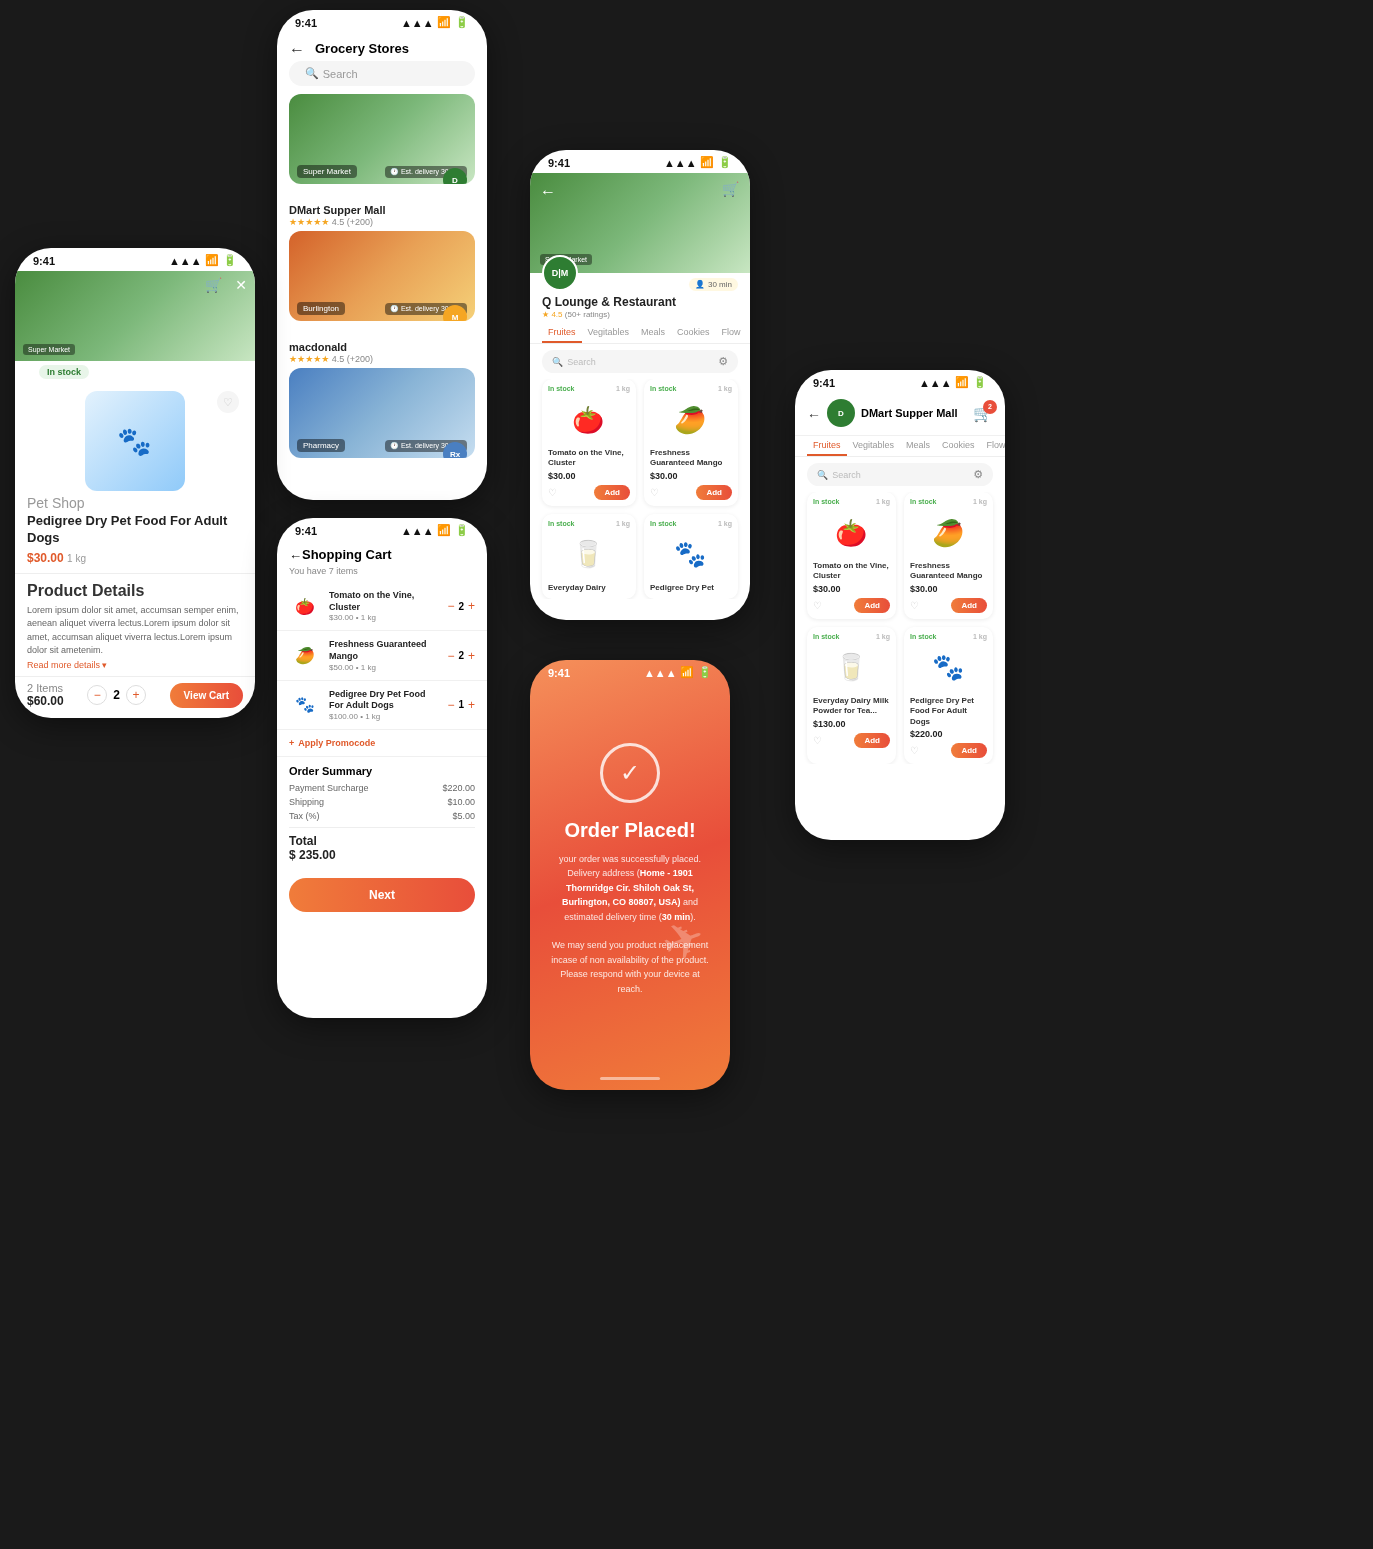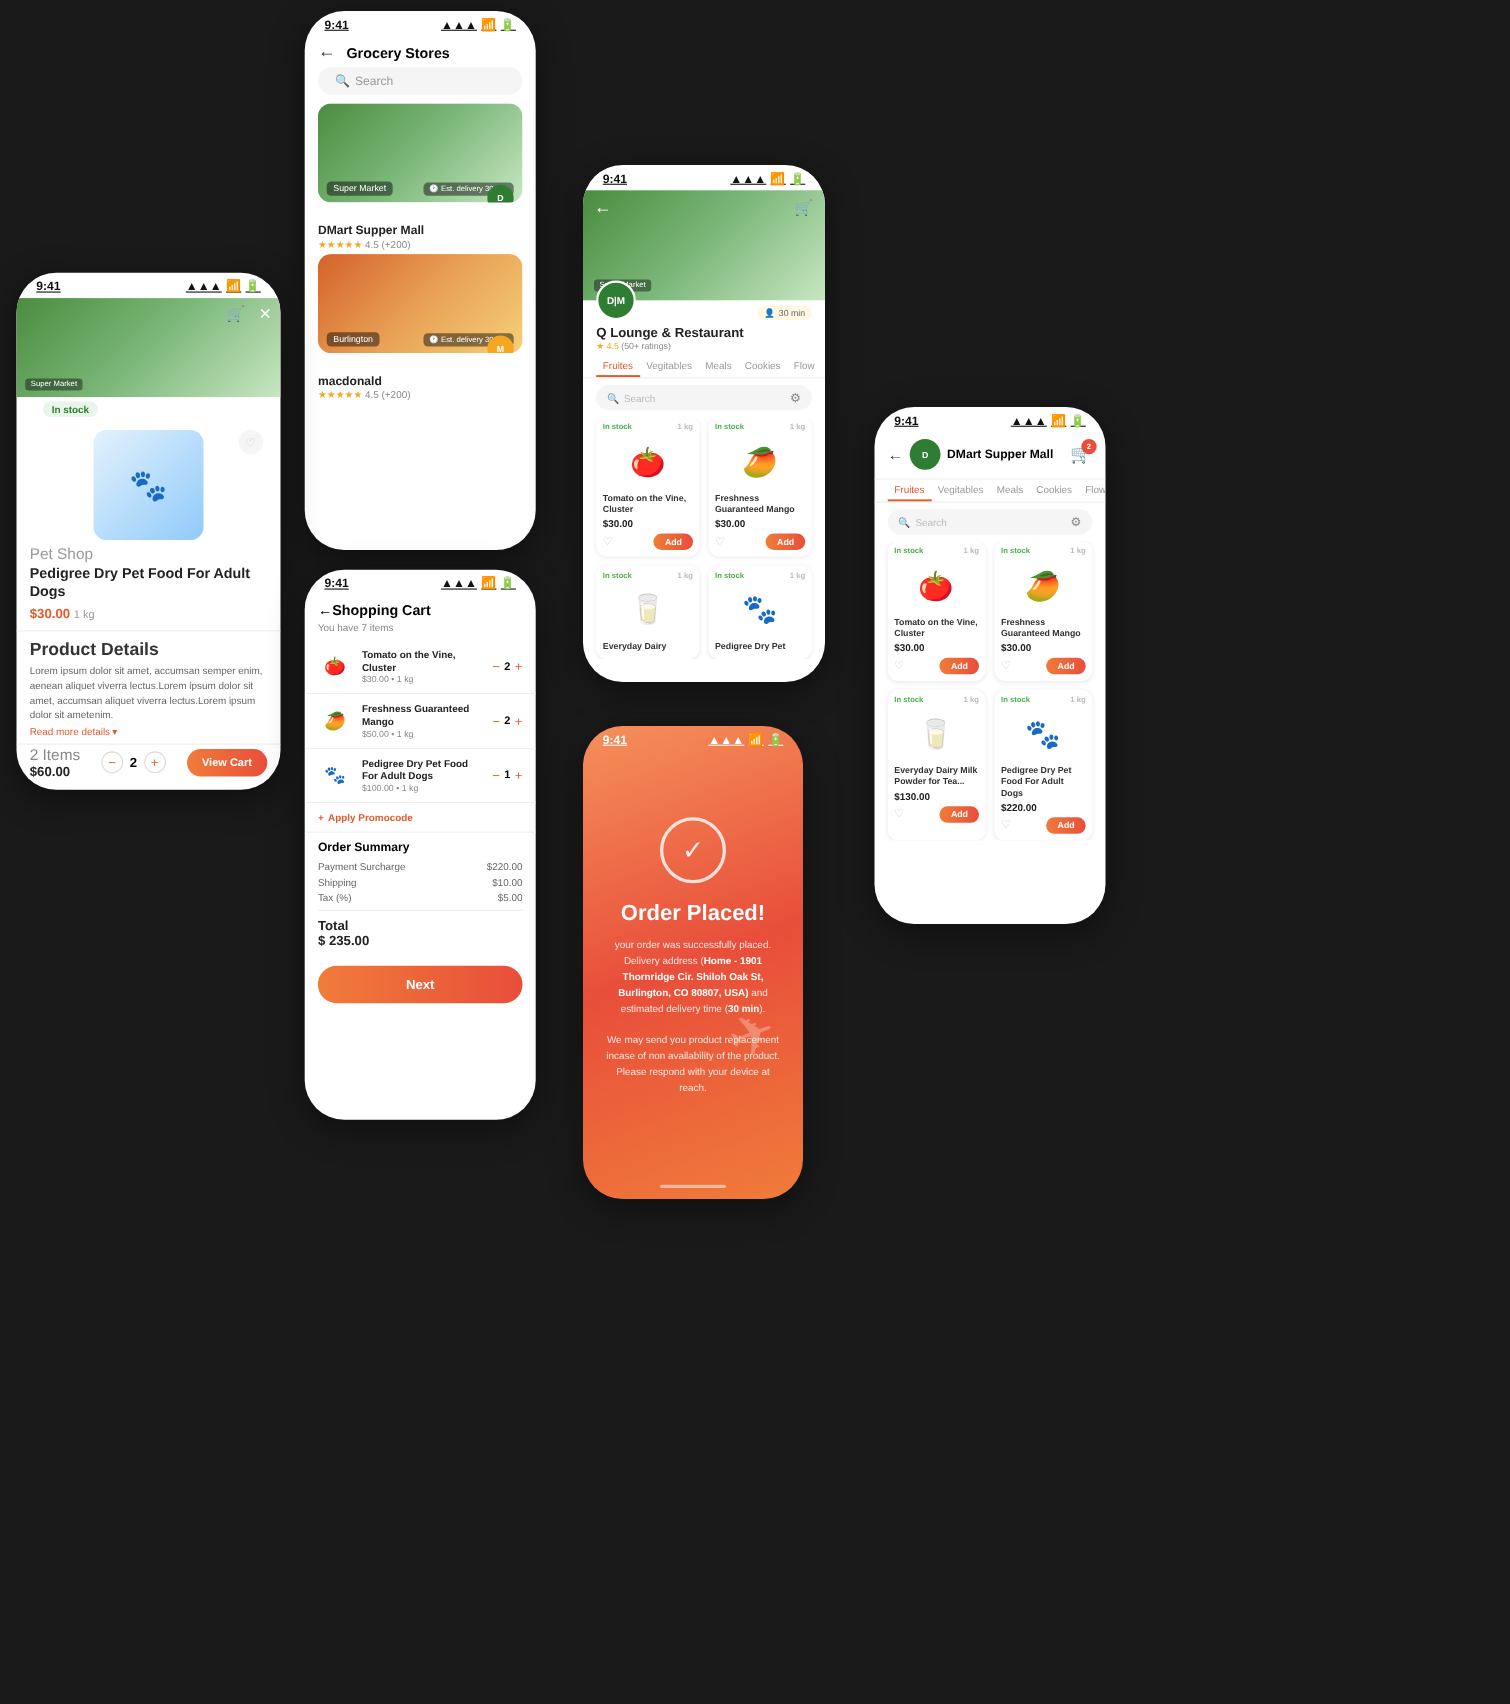--- a/index.html
+++ b/index.html
@@ -23,21 +23,20 @@
 
     
     .status-bar {
       display: flex;
       justify-content: space-between;
       align-items: center;
       padding: 6px 18px 4px;
       font-size: 11px;
       font-weight: 600;
       color: #111;
-      text-decoration: underline;
     }
     .status-icons { display: flex; gap: 4px; align-items: center; }
 
     
     .phone1 {
       left: 277px; top: 10px;
       width: 210px; height: 490px;
     }
     .phone1 .header {
       display: flex; align-items: center;
@@ -135,21 +134,21 @@
     .product-details-text {
       font-size: 9px; color: #666; padding: 0 12px;
       line-height: 1.5;
     }
     .read-more { font-size: 9px; color: #e05a2b; padding: 2px 12px; display: flex; align-items: center; gap: 2px; }
     .cart-bar {
       position: absolute; bottom: 10px; left: 0; right: 0;
       display: flex; align-items: center; justify-content: space-between;
       padding: 0 12px;
     }
-    .cart-count-info { font-size: 14px; color: #888; }
+    .cart-count-info { font-size: 11px; color: #888; }
     .cart-total { font-size: 12px; font-weight: 700; color: #222; }
     .qty-control {
       display: flex; align-items: center; gap: 6px;
     }
     .qty-btn {
       width: 20px; height: 20px;
       border-radius: 50%;
       border: 1px solid #ddd;
       display: flex; align-items: center; justify-content: center;
       font-size: 12px; color: #e05a2b; cursor: pointer;
@@ -435,20 +434,26 @@
     <div class="store-img-placeholder burger-img"></div>
     <div class="store-badge">Burlington</div>
     <div class="store-delivery">🕐 Est. delivery 30 min</div>
     <div class="store-logo" style="background:#f5a623">M</div>
   </div>
   <div class="store-info">
     <div class="store-name">macdonald</div>
     <div class="store-stars">★★★★★ <span style="color:#888">4.5 (+200)</span></div>
   </div>
 
+  <div class="store-card">
+    <div class="store-img-placeholder pharmacy-img"></div>
+    <div class="store-badge">Pharmacy</div>
+    <div class="store-delivery">🕐 Est. delivery 30 min</div>
+    <div class="store-logo" style="background:#4a7fc1">Rx</div>
+  </div>
 </div>
 
 <div class="phone phone2">
   <div class="status-bar">
     <span>9:41</span>
     <div class="status-icons">
       <span>▲▲▲</span>
       <span>📶</span>
       <span>🔋</span>
     </div>

